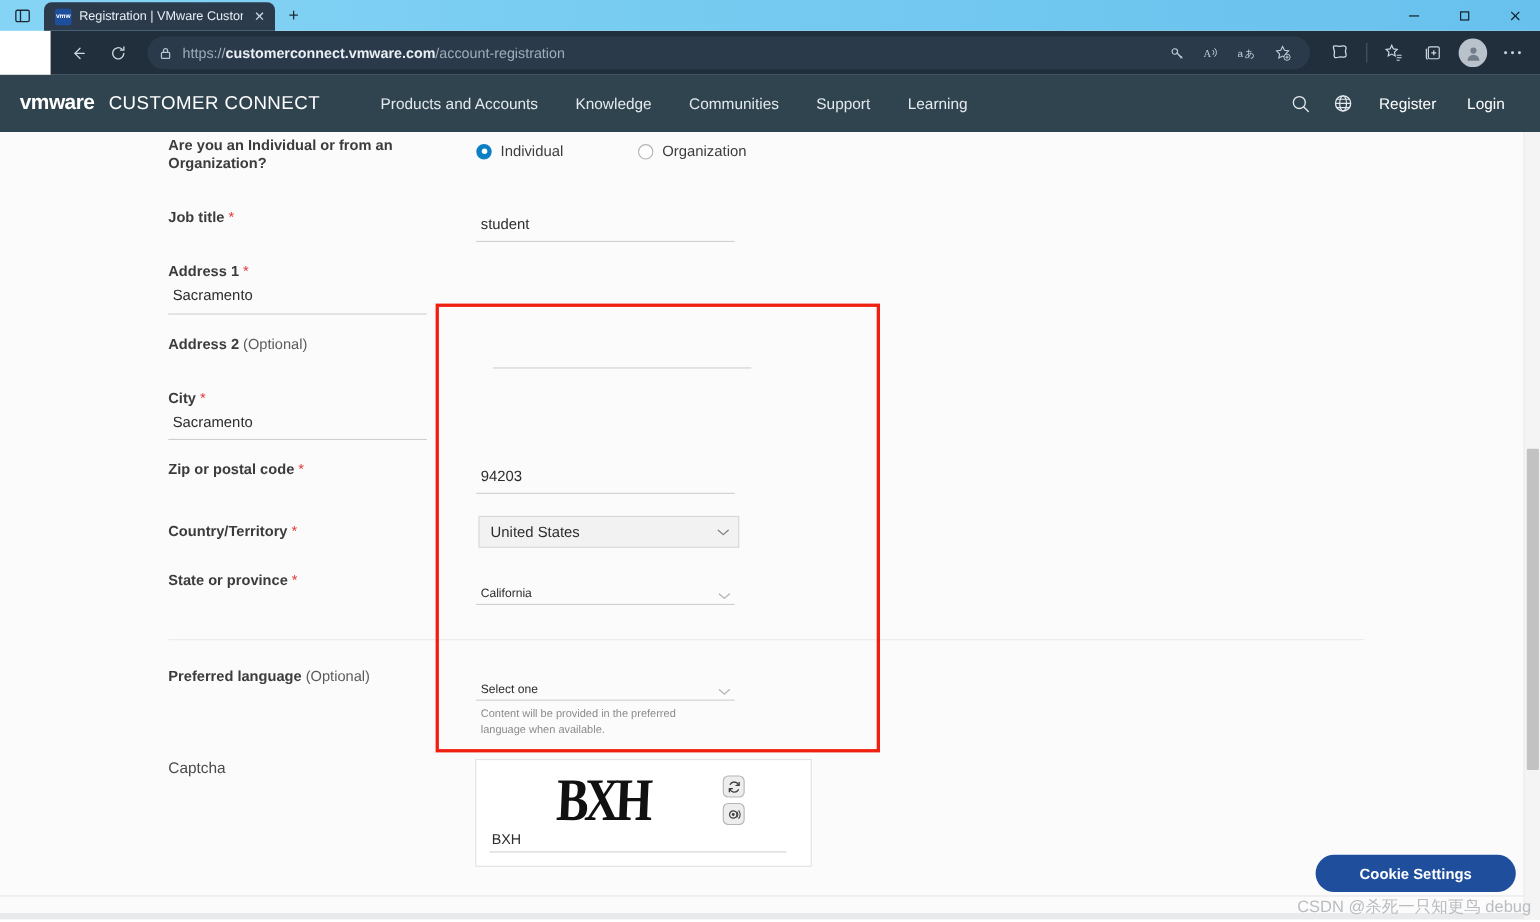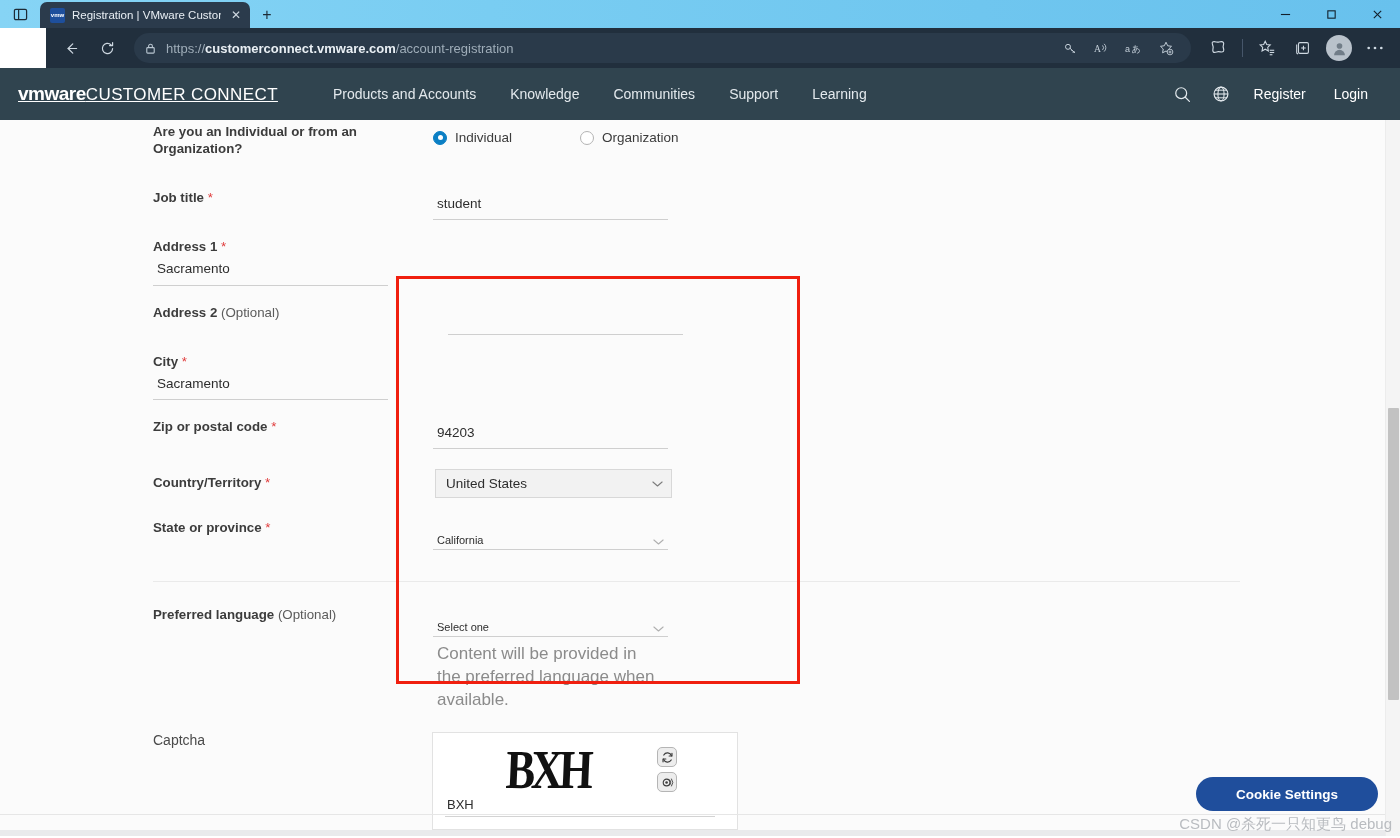--- a/index.html
+++ b/index.html
@@ -71,21 +71,21 @@
   .tb-right { display:flex; align-items:center; gap:2px; }
   .tb-sep { width:1px; height:18px; background:#46566a; margin:0 5px; }
   .avatar-btn { width:26px;height:26px;border-radius:50%;background:#b9c2cb;
                 display:flex;align-items:center;justify-content:center;color:#6b7682;font-size:13px;}
 
   
   .site-header {
     height: 52px; background: #30444f;
     display: flex; align-items: center; padding: 0 18px;
   }
-  .logo { display:flex; align-items:baseline; gap:0; color:#fff;text-decoration:underline; }
+  .logo { display:flex; align-items:baseline; gap:13px; color:#fff; }
   .logo .vm { font-weight: 800; font-size: 19px; letter-spacing:-0.5px; }
   .logo .cc { font-size: 17px; letter-spacing: 0.4px; }
   .nav { display:flex; align-items:center; gap:0; margin-left: 38px; }
   .nav a { color:#e3e9ed; font-size:14px; text-decoration:none; padding: 0 17px; }
   .header-right { margin-left:auto; display:flex; align-items:center; gap:0; }
   .hdr-icon { width:38px;height:38px;display:flex;align-items:center;justify-content:center;color:#e3e9ed;}
   .header-right a { color:#ffffff; font-size:14px; text-decoration:none; padding: 0 14px; }
 
   
   .page {
@@ -139,21 +139,21 @@
   .radio-opt { display:flex; align-items:center; gap:8px; font-size:13.5px; color:#3c3c3c; }
   .radio-opt.second { margin-left: 68px; }
   .rdo { width:14px;height:14px;border-radius:50%;border:1px solid #b4b4b4;background:#fff;
          display:flex;align-items:center;justify-content:center; }
   .rdo.on { border:1px solid #0b7fc4; background:#0b7fc4; }
   .rdo.on::after { content:""; width:5px;height:5px;border-radius:50%;background:#fff; }
 
   .divider { height:1px; background:#eaeaea; margin-left:153px; width:1087px; }
 
   .section-title { font-size: 18px; color: #4a4a4a; padding-left: 153px; }
-  .hint { font-size: 17px; color: #8b8b8b; line-height: 1.35; width: 225px; padding-left: 4px;}
+  .hint { font-size: 10px; color: #8b8b8b; line-height: 1.35; width: 225px; padding-left: 4px;}
 
   
   .captcha-box {
     width: 306px; background:#ffffff;
     border: 1px solid #e2e2e2;
     padding: 10px 12px 12px 12px;
     position: relative;
   }
   .captcha-inner { display:flex; align-items:flex-start; }
   .captcha-img {

